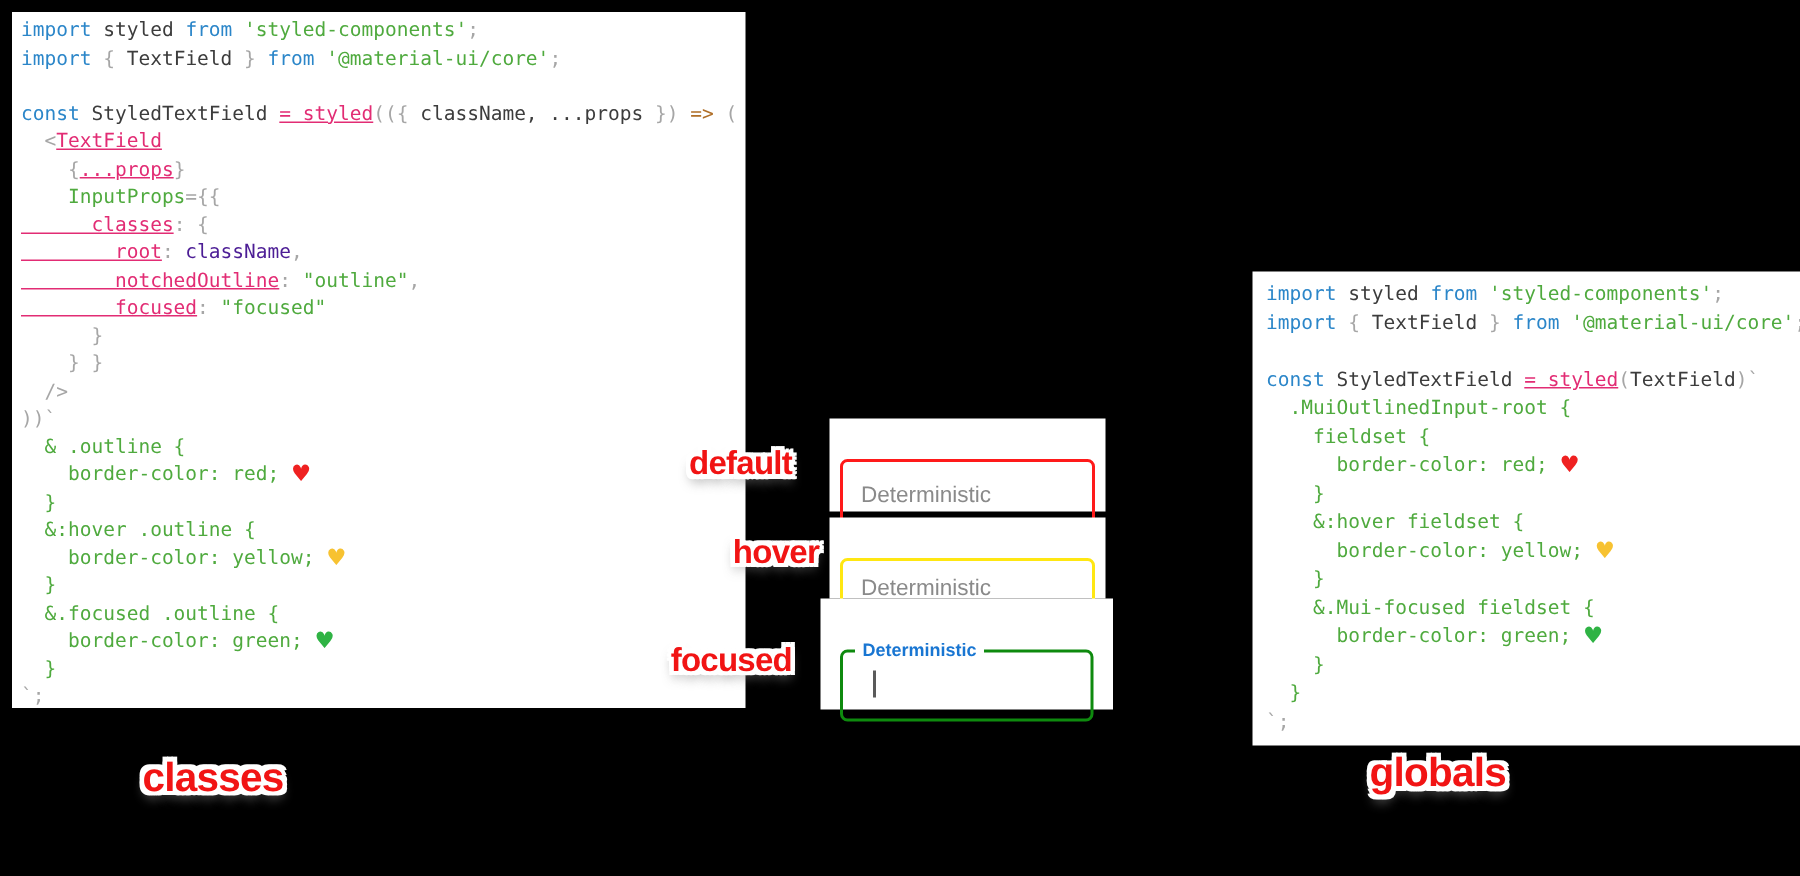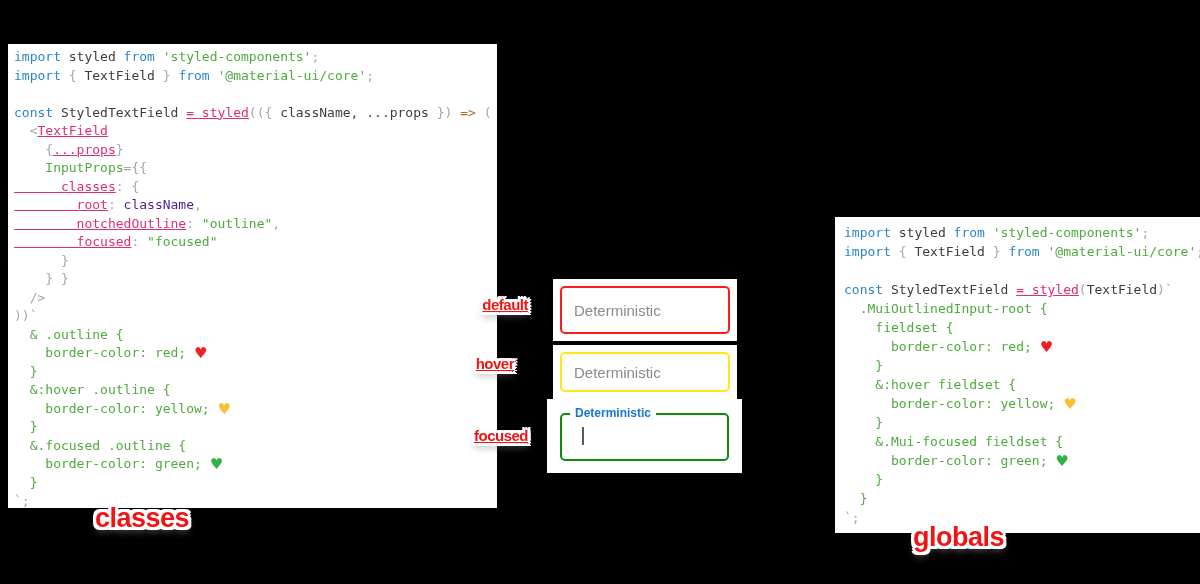--- a/index.html
+++ b/index.html
@@ -4,21 +4,21 @@
 <style>
   html,body{margin:0;padding:0;}
   body{
     width:1200px;height:584px;position:relative;overflow:hidden;
     background:#000;
     font-family:"DejaVu Sans Mono",monospace;
   }
   
   .code-block{
     position:absolute;background:#ffffff;box-sizing:border-box;
-    font-size:13px;white-space:pre;overflow:hidden;margin-top:36px;
+    font-size:13px;white-space:pre;overflow:hidden;
   }
   #left-code{left:8px;top:8px;width:489px;height:464px;padding:4px 0 0 6px;line-height:18.5px;}
   #right-code{left:835px;top:181px;width:365px;height:316px;padding:6px 0 0 9px;line-height:19px;}
   .code-line{min-height:1em;}
   .tok-kw{color:#2b86c9;}
   .tok-blue{color:#4c1d95;}
   .tok-plain{color:#3c3c3c;}
   .tok-str{color:#4faa3e;}
   .tok-pink{color:#e22c74;text-decoration:underline;}
   .tok-gray{color:#a6a6a6;}
@@ -28,21 +28,21 @@
   }
   .tok-hr{color:#ef2121;}
   .tok-hy{color:#f7c231;}
   .tok-hg{color:#2fb344;}
 
   
   .field-card{position:absolute;background:#ffffff;}
   #field-default{left:553px;top:279px;width:184px;height:62px;}
   #field-hover{left:553px;top:345px;width:184px;height:54px;}
   #field-focused{left:547px;top:399px;width:195px;height:74px;}
-  .outline-rect{position:absolute;box-sizing:border-box;border-radius:5px;}
+  .outline-rect{position:absolute;box-sizing:border-box;border-radius:5px;margin-top:20px;}
   #rect-default{left:7px;top:7px;width:170px;height:48px;border:2px solid #ff1a1a;}
   #rect-hover{left:7px;top:7px;width:170px;height:40px;border:2px solid #ffe712;}
   #rect-focused{left:13px;top:14px;width:169px;height:48px;border:2px solid #0e8a0e;}
   .field-label{
     position:absolute;left:12px;top:50%;transform:translateY(-50%);
     font-family:"Liberation Sans",sans-serif;font-size:15px;color:#8a8a8a;white-space:nowrap;
   }
   .floating-label{
     position:absolute;top:-9px;left:8px;background:#ffffff;padding:0 5px;
     font-family:"Liberation Sans",sans-serif;font-size:12px;font-weight:bold;color:#1976d2;
@@ -54,27 +54,27 @@
   .red-label{
     position:absolute;color:#f11414;font-family:"Liberation Sans",sans-serif;font-weight:bold;
     letter-spacing:-0.5px;white-space:nowrap;
     text-shadow:
       -3px -3px 0 #fff,-3px 0 0 #fff,-3px 3px 0 #fff,
        0 -3px 0 #fff, 0 3px 0 #fff,
        3px -3px 0 #fff, 3px 0 0 #fff, 3px 3px 0 #fff,
       -2px -2px 0 #fff, 2px -2px 0 #fff,-2px 2px 0 #fff, 2px 2px 0 #fff,
        0 5px 7px rgba(130,130,130,.85);
   }
-  .state-label{width:130px;text-align:right;font-size:15px;text-decoration:underline;}
+  .state-label{width:130px;text-align:right;font-size:22px;}
   #label-default{left:398px;top:296px;}
-  #label-hover{left:384px;top:355px;text-align:right;}
+  #label-hover{left:416px;top:355px;text-align:right;}
   #label-focused{left:398px;top:427px;}
   .caption{font-size:27px;}
   #caption-classes{left:95px;top:503px;}
-  #caption-globals{left:913px;top:522px;}
+  #caption-globals{left:913px;top:500px;}
 </style>
 </head>
 <body>
 
 <div id="left-code" class="code-block"><div class="code-line"><span class="tok-kw">import</span><span class="tok-plain"> styled </span><span class="tok-kw">from</span><span class="tok-str"> 'styled-components'</span><span class="tok-gray">;</span></div><div class="code-line"><span class="tok-kw">import</span><span class="tok-gray"> { </span><span class="tok-plain">TextField</span><span class="tok-gray"> } </span><span class="tok-kw">from</span><span class="tok-str"> '@material-ui/core'</span><span class="tok-gray">;</span></div><div class="code-line">&nbsp;</div><div class="code-line"><span class="tok-kw">const</span><span class="tok-plain"> StyledTextField </span><span class="tok-pink">= styled</span><span class="tok-gray">(({ </span><span class="tok-plain">className, ...props</span><span class="tok-gray"> })</span><span class="tok-arrow"> =&gt;</span><span class="tok-gray"> (</span></div><div class="code-line"><span class="tok-gray">  &lt;</span><span class="tok-pink">TextField</span></div><div class="code-line"><span class="tok-gray">    {</span><span class="tok-pink">...props</span><span class="tok-gray">}</span></div><div class="code-line"><span class="tok-str">    InputProps</span><span class="tok-gray">={{</span></div><div class="code-line"><span class="tok-pink">      classes</span><span class="tok-gray">: {</span></div><div class="code-line"><span class="tok-pink">        root</span><span class="tok-gray">: </span><span class="tok-blue">className</span><span class="tok-gray">,</span></div><div class="code-line"><span class="tok-pink">        notchedOutline</span><span class="tok-gray">: </span><span class="tok-str">"outline"</span><span class="tok-gray">,</span></div><div class="code-line"><span class="tok-pink">        focused</span><span class="tok-gray">: </span><span class="tok-str">"focused"</span></div><div class="code-line"><span class="tok-gray">      }</span></div><div class="code-line"><span class="tok-gray">    } }</span></div><div class="code-line"><span class="tok-gray">  /&gt;</span></div><div class="code-line"><span class="tok-gray">))`</span></div><div class="code-line"><span class="tok-str">  &amp; .outline {</span></div><div class="code-line"><span class="tok-str">    border-color: red; </span><span class="tok-hr">♥</span></div><div class="code-line"><span class="tok-str">  }</span></div><div class="code-line"><span class="tok-str">  &amp;:hover .outline {</span></div><div class="code-line"><span class="tok-str">    border-color: yellow; </span><span class="tok-hy">♥</span></div><div class="code-line"><span class="tok-str">  }</span></div><div class="code-line"><span class="tok-str">  &amp;.focused .outline {</span></div><div class="code-line"><span class="tok-str">    border-color: green; </span><span class="tok-hg">♥</span></div><div class="code-line"><span class="tok-str">  }</span></div><div class="code-line"><span class="tok-gray">`;</span></div></div>
 
 <div id="right-code" class="code-block"><div class="code-line"><span class="tok-kw">import</span><span class="tok-plain"> styled </span><span class="tok-kw">from</span><span class="tok-str"> 'styled-components'</span><span class="tok-gray">;</span></div><div class="code-line"><span class="tok-kw">import</span><span class="tok-gray"> { </span><span class="tok-plain">TextField</span><span class="tok-gray"> } </span><span class="tok-kw">from</span><span class="tok-str"> '@material-ui/core'</span><span class="tok-gray">;</span></div><div class="code-line">&nbsp;</div><div class="code-line"><span class="tok-kw">const</span><span class="tok-plain"> StyledTextField </span><span class="tok-pink">= styled</span><span class="tok-gray">(</span><span class="tok-plain">TextField</span><span class="tok-gray">)`</span></div><div class="code-line"><span class="tok-str">  .MuiOutlinedInput-root {</span></div><div class="code-line"><span class="tok-str">    fieldset {</span></div><div class="code-line"><span class="tok-str">      border-color: red; </span><span class="tok-hr">♥</span></div><div class="code-line"><span class="tok-str">    }</span></div><div class="code-line"><span class="tok-str">    &amp;:hover fieldset {</span></div><div class="code-line"><span class="tok-str">      border-color: yellow; </span><span class="tok-hy">♥</span></div><div class="code-line"><span class="tok-str">    }</span></div><div class="code-line"><span class="tok-str">    &amp;.Mui-focused fieldset {</span></div><div class="code-line"><span class="tok-str">      border-color: green; </span><span class="tok-hg">♥</span></div><div class="code-line"><span class="tok-str">    }</span></div><div class="code-line"><span class="tok-str">  }</span></div><div class="code-line"><span class="tok-gray">`;</span></div></div>
 
 <div id="label-default" class="red-label state-label">default</div>
 <div id="label-hover" class="red-label state-label">hover</div>

